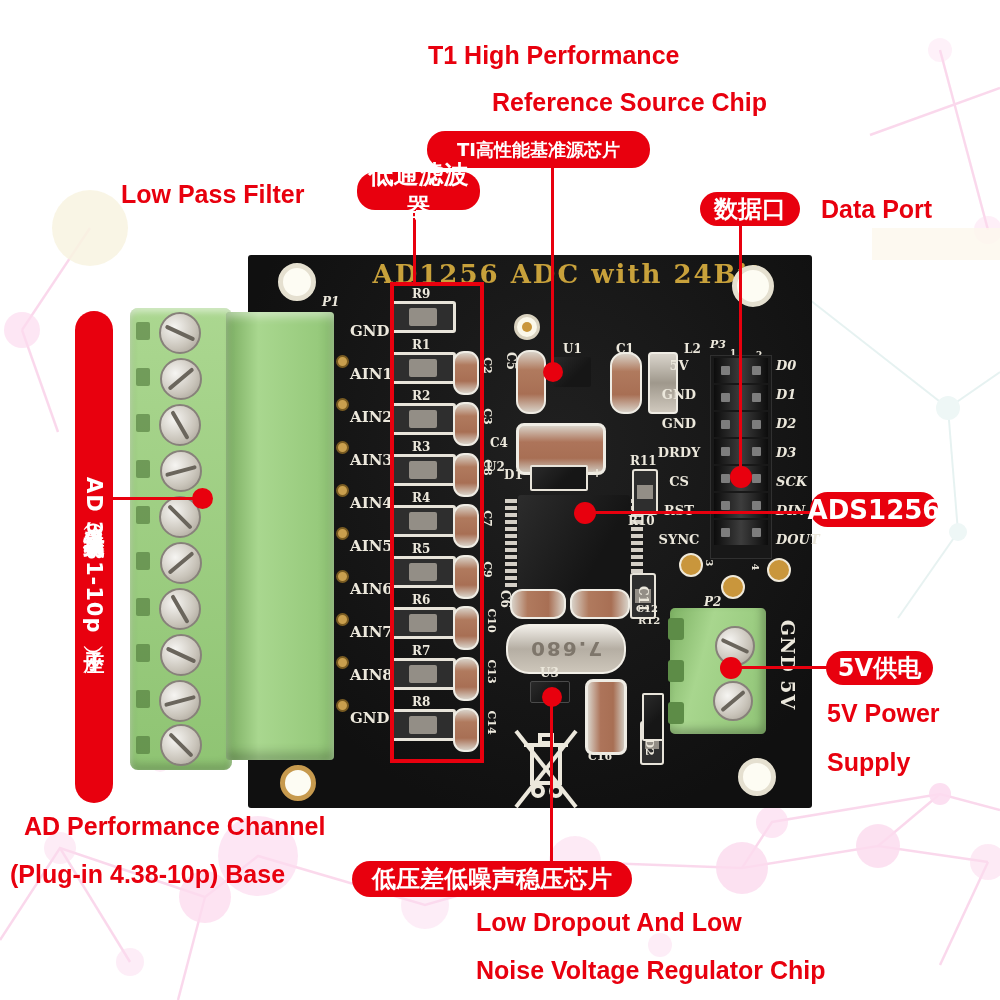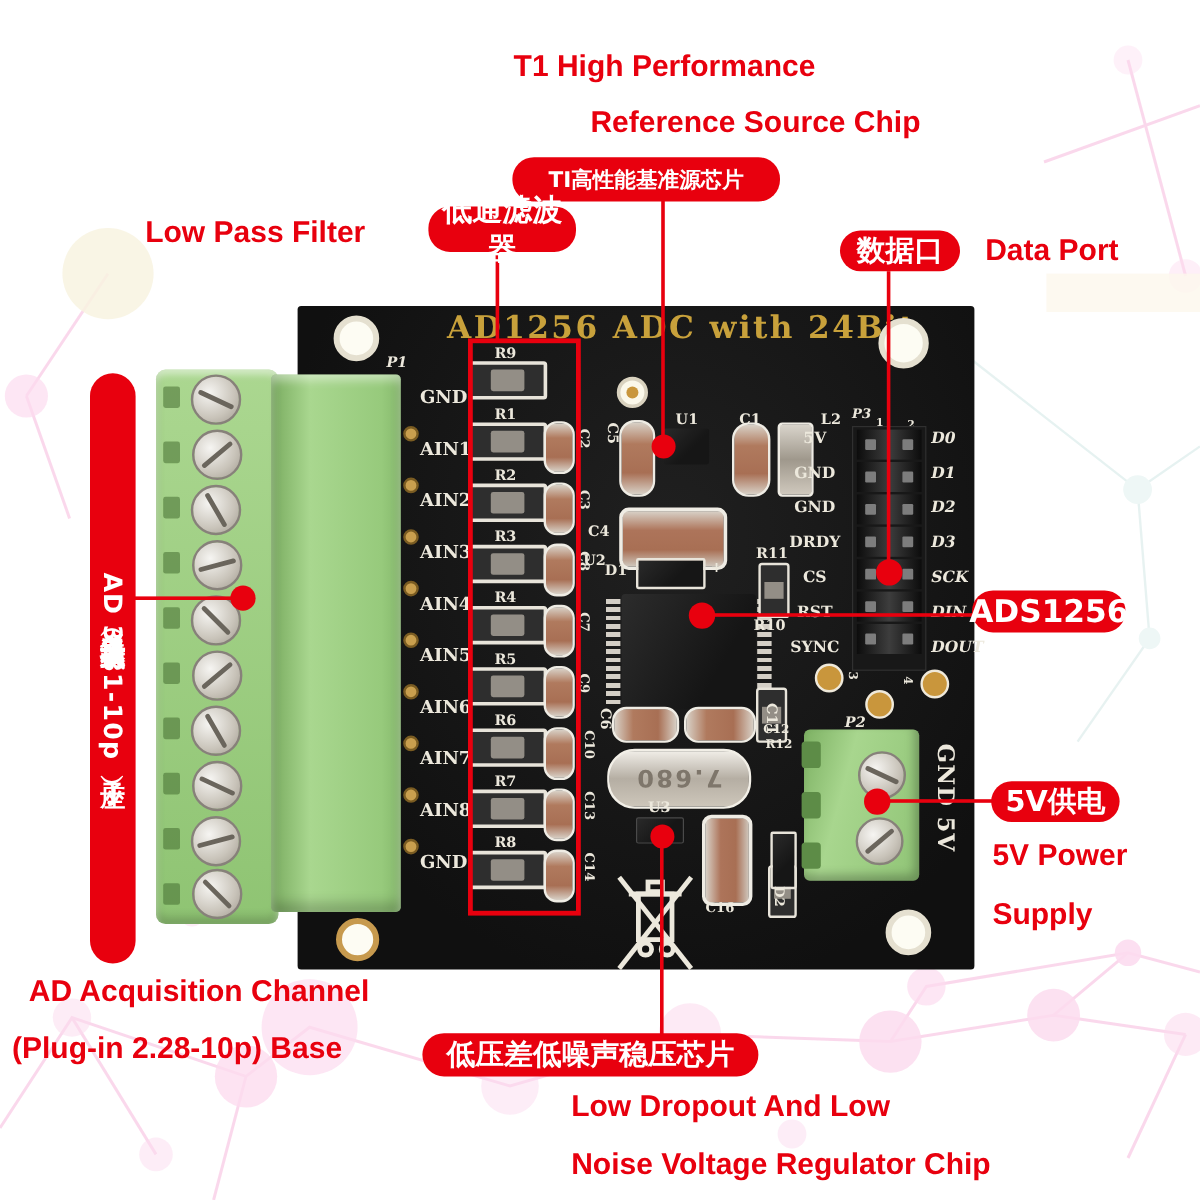--- a/index.html
+++ b/index.html
@@ -446,14 +446,14 @@
 <div class="pill" style="left:826px;top:651px;width:107px;height:34px;font-size:24px;">5V供电</div>
 <div class="red-en" style="left:827px;top:699px;">5V Power</div>
 <div class="red-en" style="left:827px;top:748px;">Supply</div>
 
 <div class="rdot" style="left:542px;top:687px;width:20px;height:20px;"></div>
 <div class="rline" style="left:550px;top:703px;width:3px;height:159px;"></div>
 <div class="pill" style="left:352px;top:861px;width:280px;height:36px;font-size:24px;">低压差低噪声稳压芯片</div>
 <div class="red-en" style="left:476px;top:908px;">Low Dropout And Low</div>
 <div class="red-en" style="left:476px;top:956px;">Noise Voltage Regulator Chip</div>
 
-<div class="red-en" style="left:24px;top:812px;">AD Acquisition Channel</div>
-<div class="red-en" style="left:10px;top:860px;">(Plug-in 2.28-10p) Base</div>
+<div class="red-en" style="left:24px;top:812px;">AD Performance Channel</div>
+<div class="red-en" style="left:10px;top:860px;">(Plug-in 4.38-10p) Base</div>
 
 </body></html>

